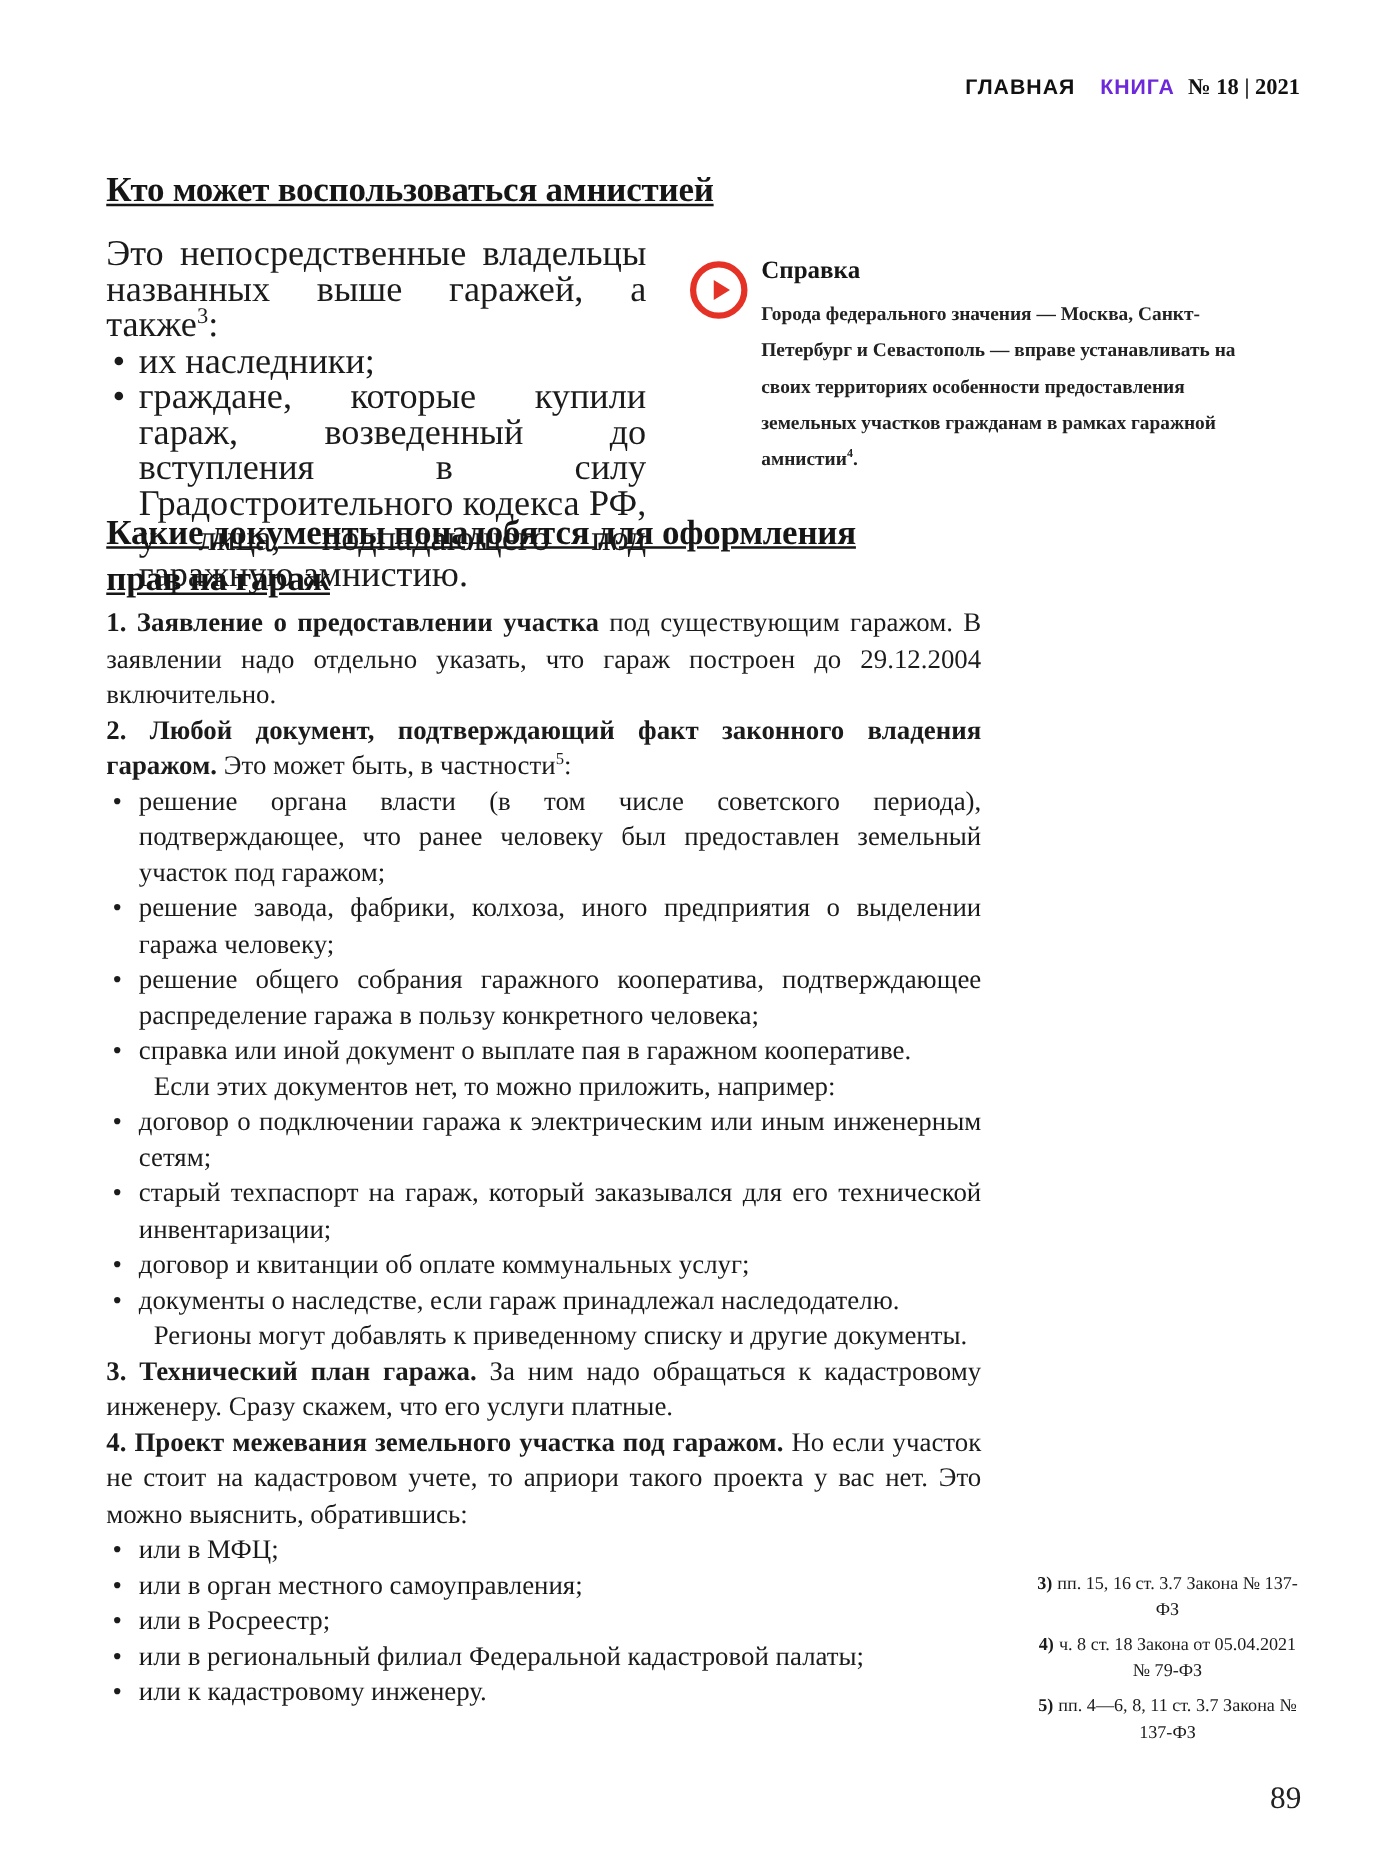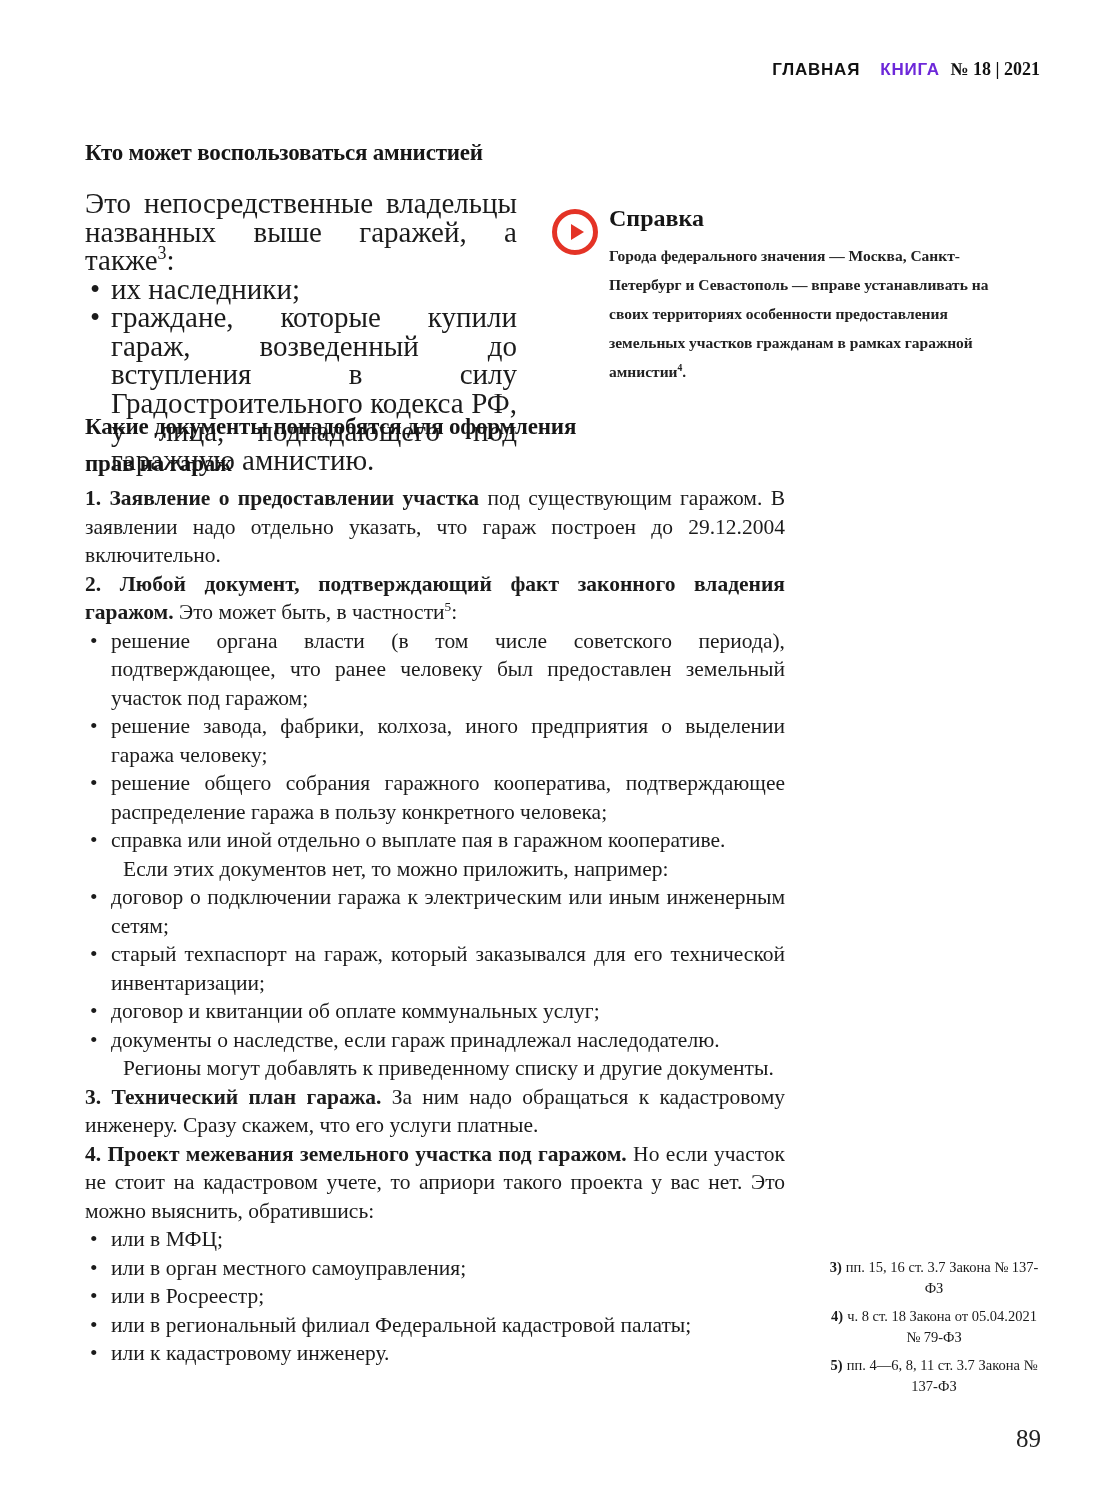--- a/index.html
+++ b/index.html
@@ -25,22 +25,22 @@
   .brand-black { color: #111111; }
   .brand-purple { color: #6d28d9; margin-left: 20px; }
   .issue {
     font-family: "Liberation Serif", serif;
     font-weight: bold; color: #111111; font-size: 18px; margin-left: 6px;
   }
 
   
   .h-title {
     position: absolute; left: 85px; margin: 0;
-    font-size: 23px; font-weight: bold; color: #161616;
-    line-height: 37px; letter-spacing: -0.2px;
+    font-size: 28px; font-weight: bold; color: #161616;
+    line-height: 37px; letter-spacing: -0.2px; text-decoration: underline;
   }
   #title-who { top: 134px; width: 720px; }
   #title-docs { top: 408px; width: 720px; }
   #title-docs span { display: block; }
 
   
   .intro-col {
     position: absolute; left: 85px; top: 189px; width: 432px;
     font-size: 29px; line-height: 28.5px; text-align: justify;
   }
@@ -64,21 +64,21 @@
     background: #ffffff;
   }
   .spravka-icon .tri {
     width: 0; height: 0; margin-left: 4px;
     border-top: 8px solid transparent;
     border-bottom: 8px solid transparent;
     border-left: 13px solid #e43326;
   }
   .spravka-content { margin-left: 57px; }
   .spravka-title {
-    margin: 0 0 9px 0; font-size: 24px; font-weight: bold; color: #161616;
+    margin: 0 0 9px 0; font-size: 20px; font-weight: bold; color: #161616;
   }
   .spravka-body {
     margin: 0; font-size: 15.5px; font-weight: bold;
     line-height: 29px; color: #222222; width: 412px;
   }
 
   
   .docs-body {
     position: absolute; left: 85px; top: 484px; width: 700px;
     font-size: 21.5px; line-height: 28.5px; text-align: justify;
@@ -136,21 +136,21 @@
 
 <div class="docs-body">
 
   <p><span class="doc-lead">1. Заявление о предоставлении участка</span><span> под существующим гаражом. В заявлении надо отдельно указать, что гараж построен до 29.12.2004 включительно.</span></p>
 
   <p><span class="doc-lead">2. Любой документ, подтверждающий факт законного владения гаражом.</span><span> Это может быть, в частности</span><sup class="fn-ref">5</sup><span>:</span></p>
 
   <p class="bullet-item">решение органа власти (в том числе советского периода), подтверждающее, что ранее человеку был предоставлен земельный участок под гаражом;</p>
   <p class="bullet-item">решение завода, фабрики, колхоза, иного предприятия о выделении гаража человеку;</p>
   <p class="bullet-item">решение общего собрания гаражного кооператива, подтверждающее распределение гаража в пользу конкретного человека;</p>
-  <p class="bullet-item">справка или иной отдельно о выплате пая в гаражном кооперативе.</p>
+  <p class="bullet-item">справка или иной документ о выплате пая в гаражном кооперативе.</p>
   <p class="doc-indent">Если этих документов нет, то можно приложить, например:</p>
   <p class="bullet-item">договор о подключении гаража к электрическим или иным инженерным сетям;</p>
   <p class="bullet-item">старый техпаспорт на гараж, который заказывался для его технической инвентаризации;</p>
   <p class="bullet-item">договор и квитанции об оплате коммунальных услуг;</p>
   <p class="bullet-item">документы о наследстве, если гараж принадлежал наследодателю.</p>
   <p class="doc-para">Регионы могут добавлять к приведенному списку и другие документы.</p>
 
   <p><span class="doc-lead">3. Технический план гаража.</span><span> За ним надо обращаться к кадастровому инженеру. Сразу скажем, что его услуги платные.</span></p>
 
   <p><span class="doc-lead">4. Проект межевания земельного участка под гаражом.</span><span> Но если участок не стоит на кадастровом учете, то априори такого проекта у вас нет. Это можно выяснить, обратившись:</span></p>

